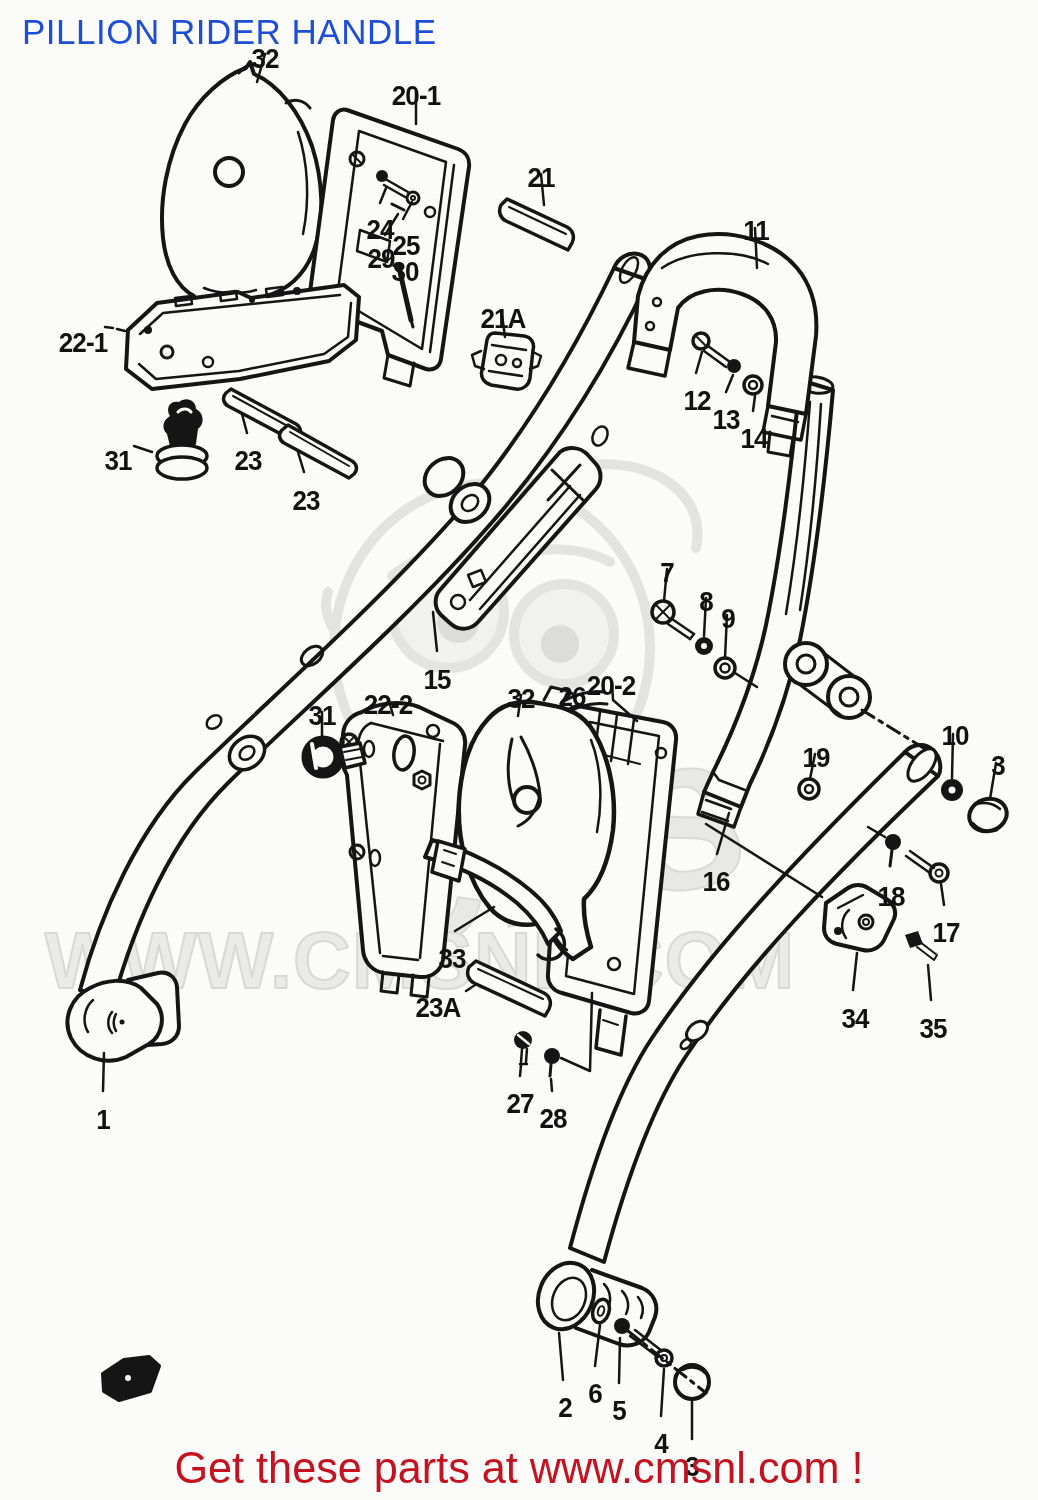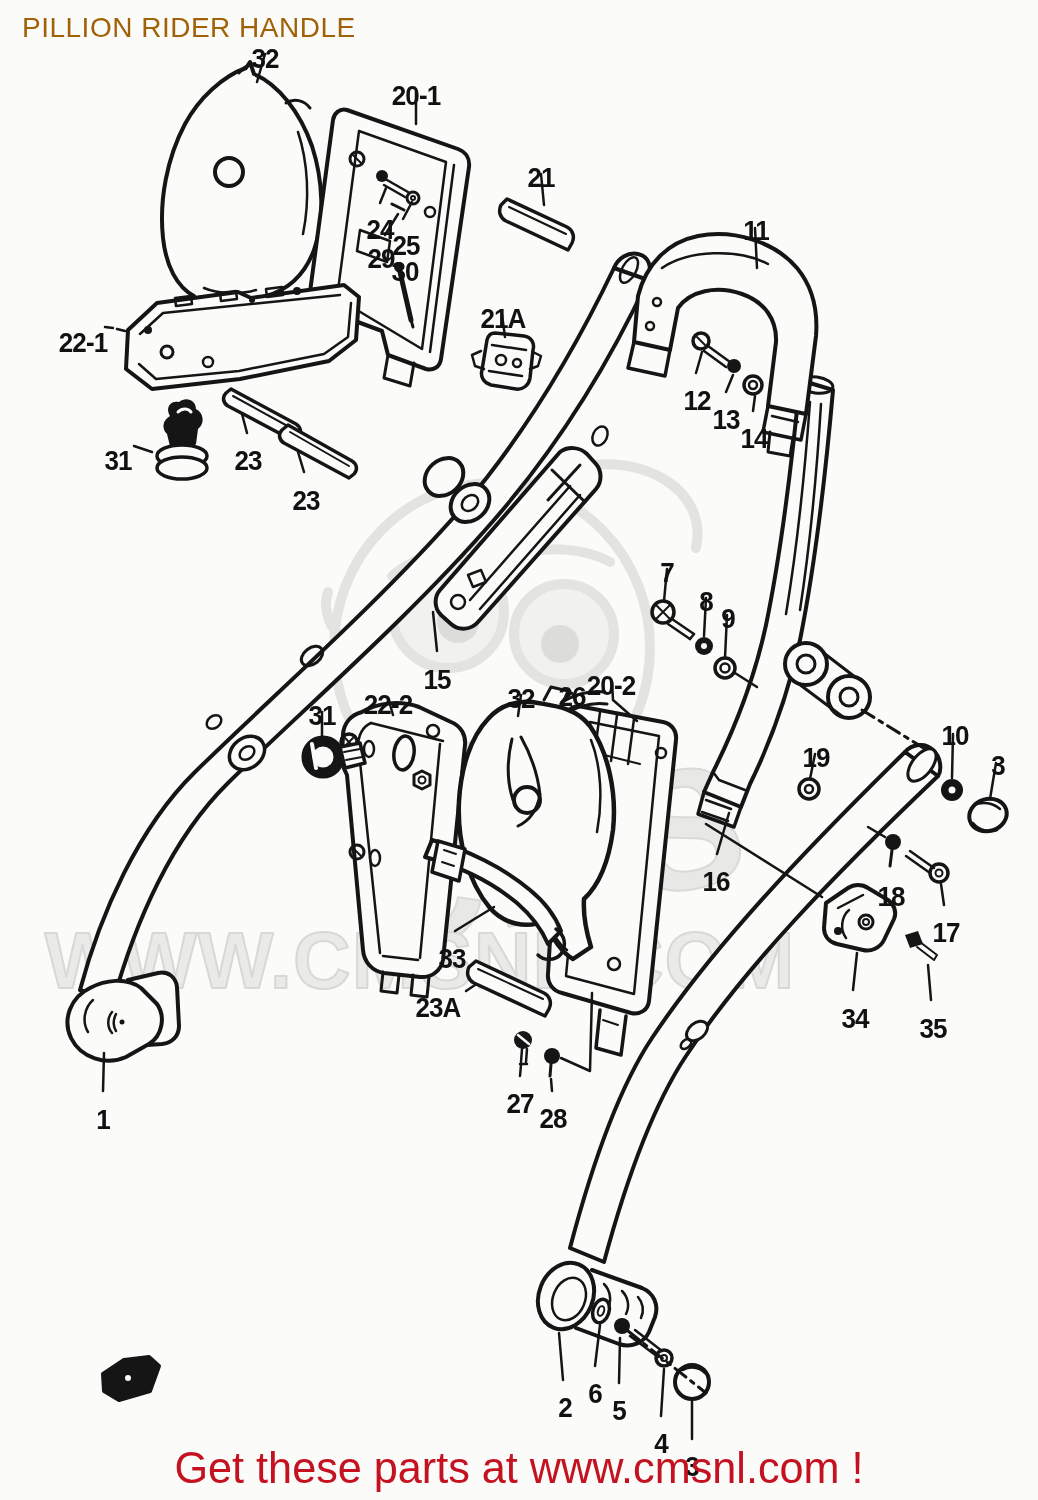--- a/index.html
+++ b/index.html
@@ -3,21 +3,21 @@
 <meta charset="utf-8">
 <style>
   html,body { margin:0; padding:0; background:#ffffff; }
   .page {
     position:relative; width:1038px; height:1500px;
     background:#fbfbf9; overflow:hidden;
     font-family:"Liberation Sans", sans-serif;
   }
   .page-title {
     position:absolute; left:22px; top:12px;
-    font-size:28px; color:#a16207; letter-spacing:0.5px;
+    font-size:35px; color:#1d4ed8; letter-spacing:0.5px;
     white-space:nowrap;
   }
   .diagram-svg { position:absolute; left:0; top:0; }
   .labels-layer { position:absolute; left:0; top:16px; width:100%; height:100%; pointer-events:none; }
   .part-label {
     position:absolute; transform:translate(-50%,-50%) scaleX(0.93);
     font-weight:bold; font-size:28px; color:#111;
     letter-spacing:-1px; white-space:nowrap;
   }
   .footer-text {

